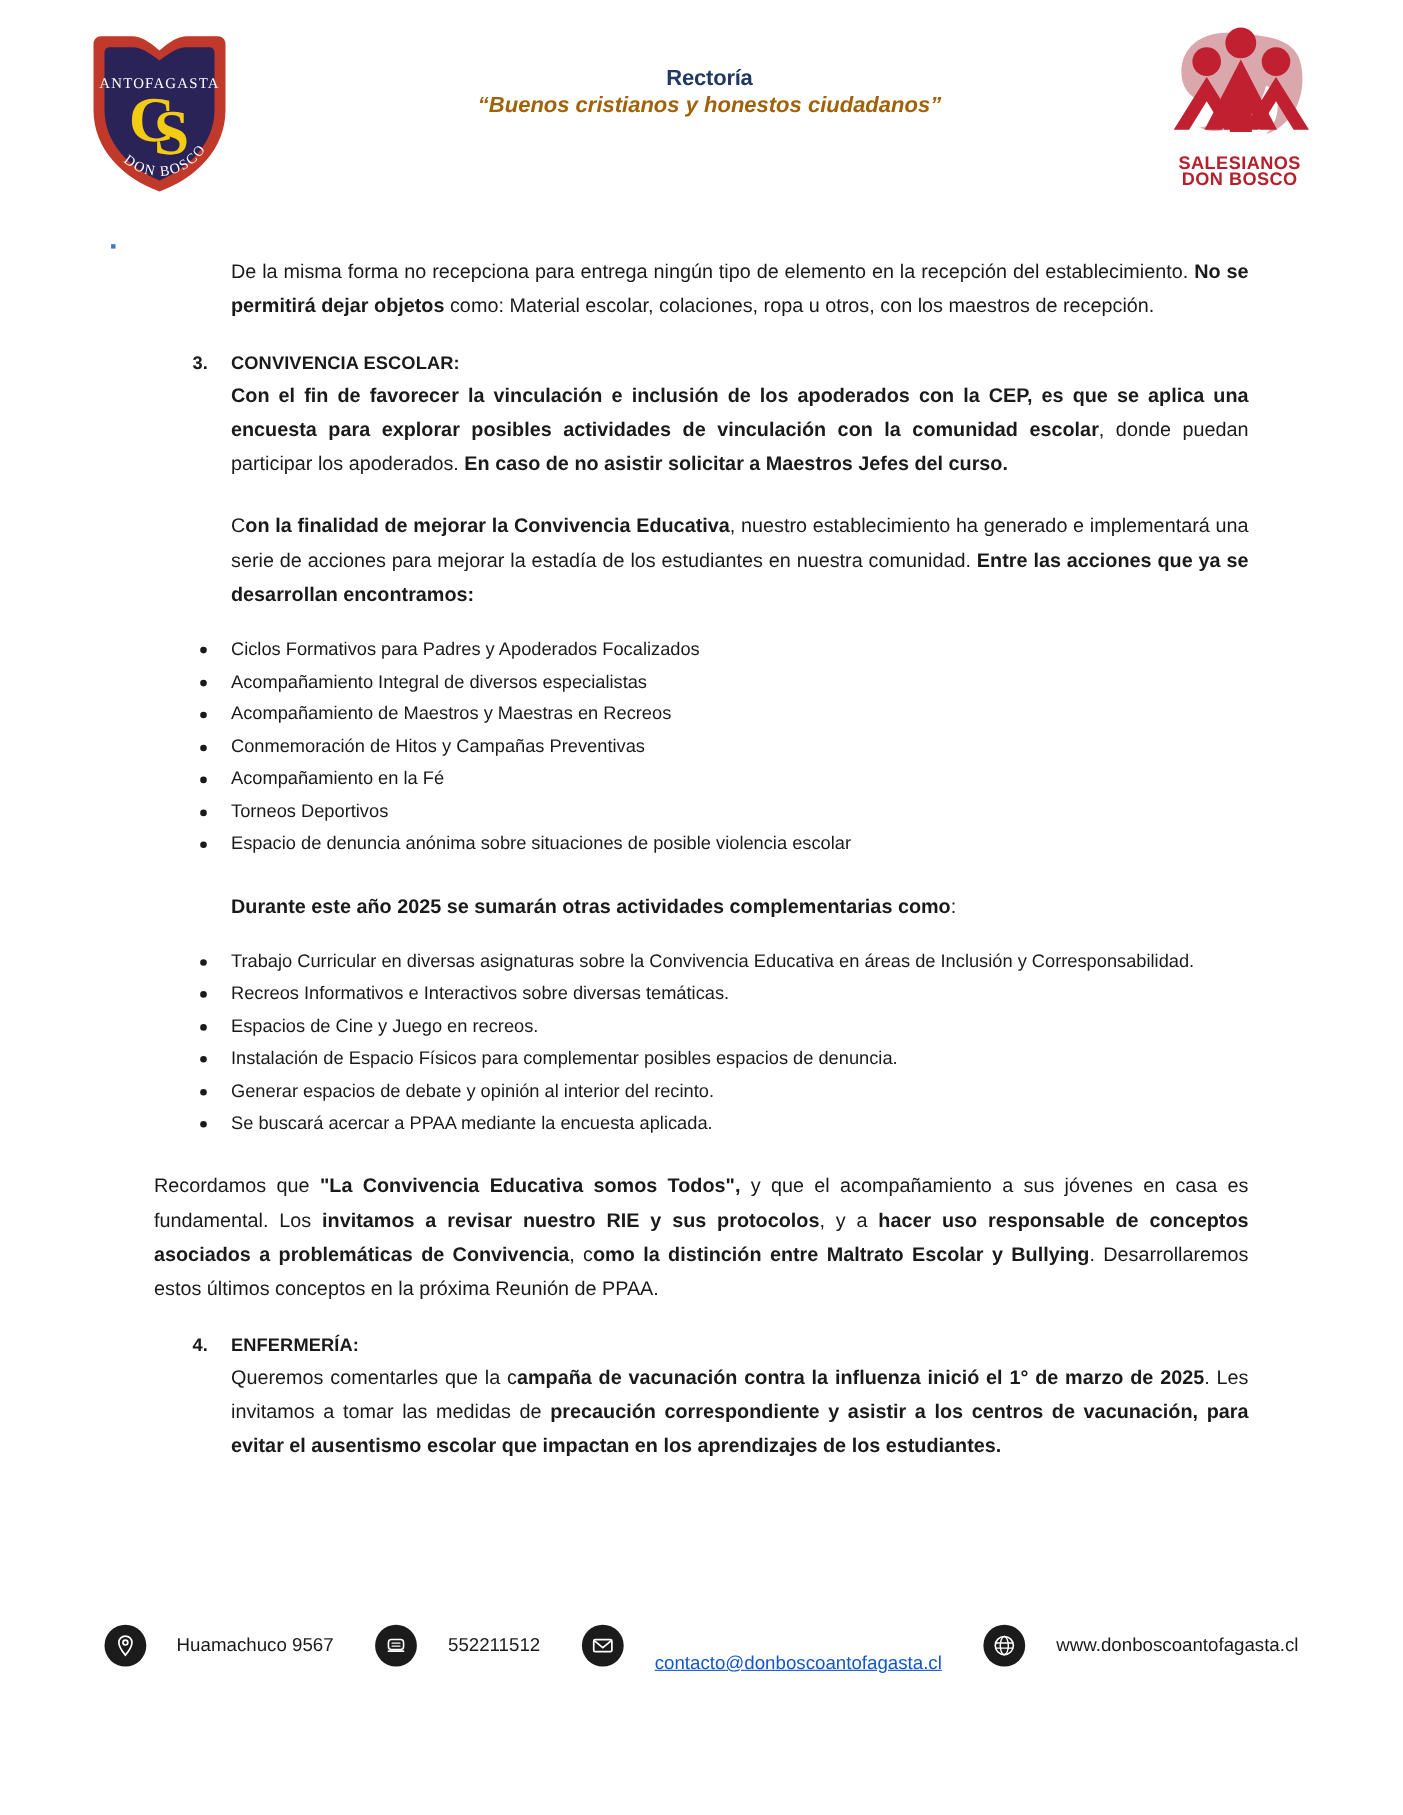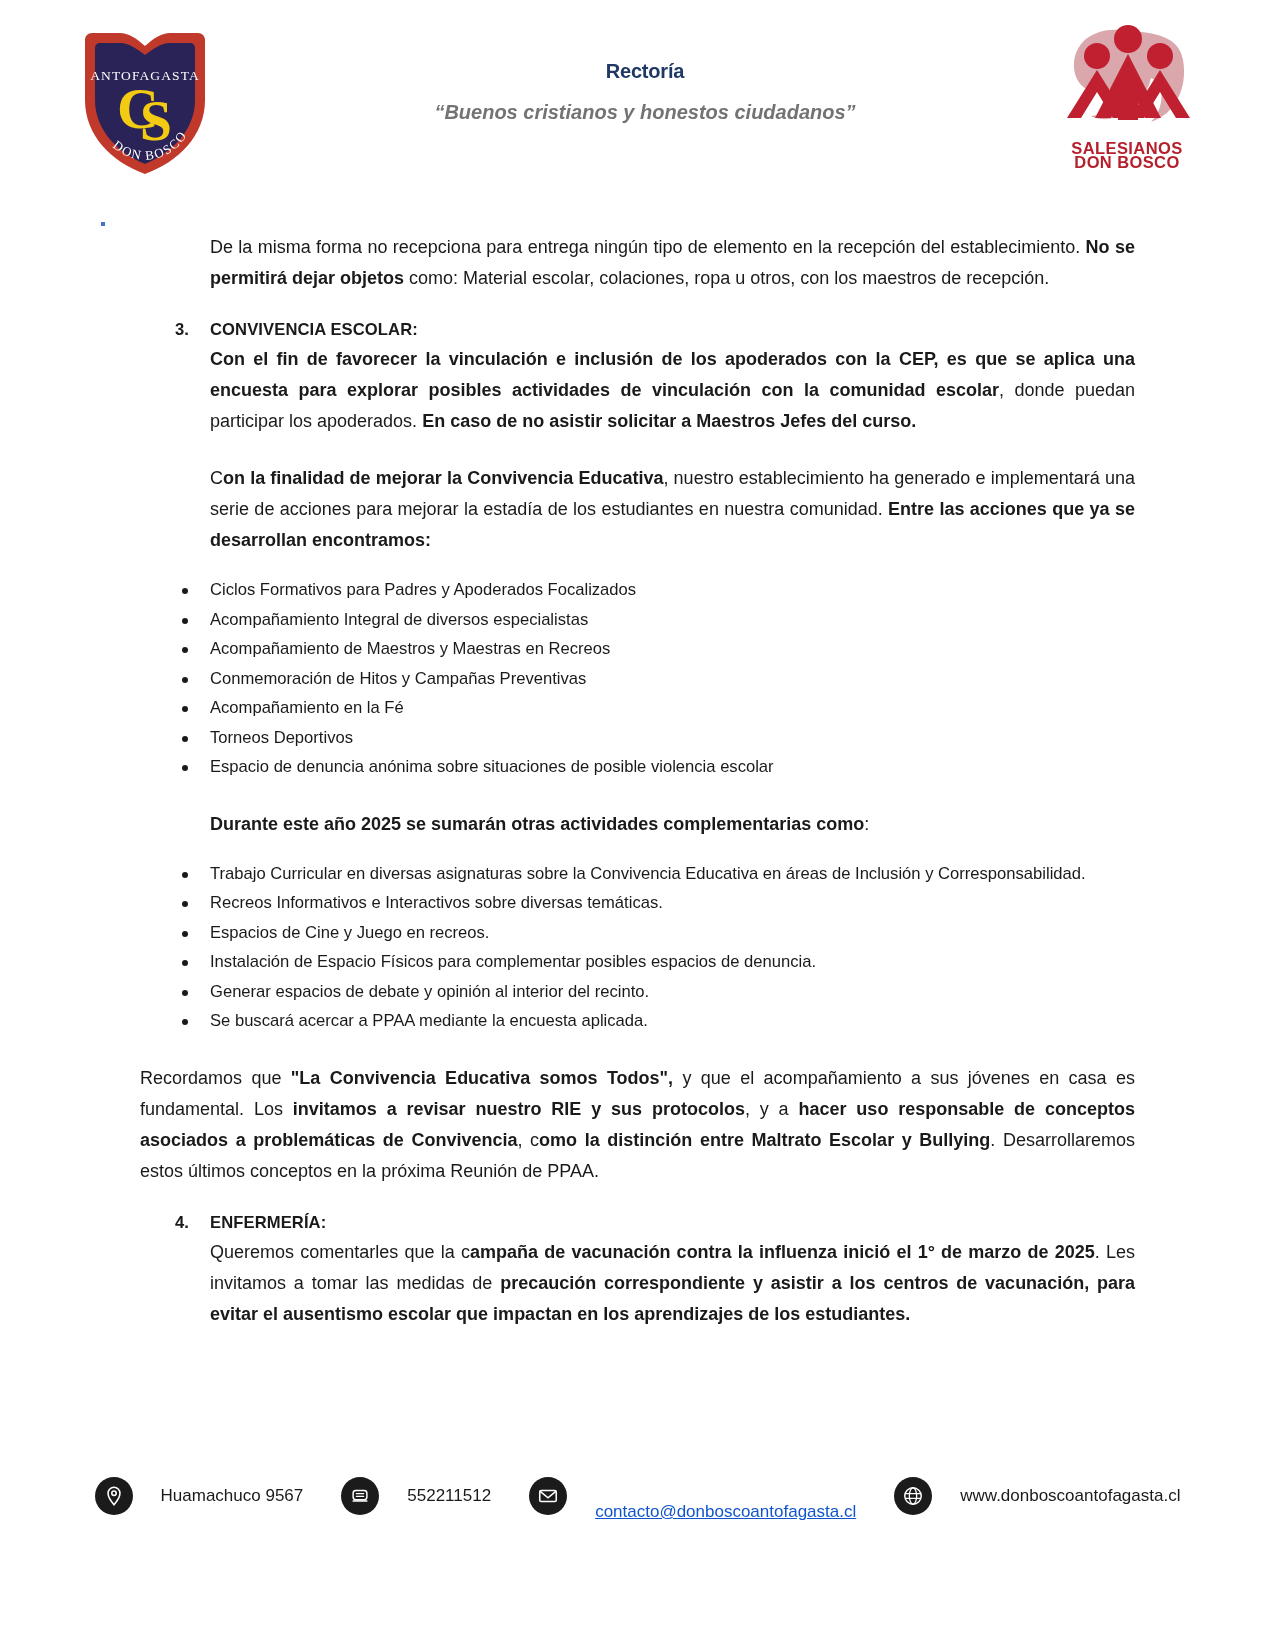--- a/index.html
+++ b/index.html
@@ -43,26 +43,26 @@
   }
   .colegio {
     color: #111111;
     font-size: 23px;
     font-weight: bold;
     line-height: 1.25;
     margin-top: 4px;
     letter-spacing: -0.3px;
   }
   .lema {
-    color: #737373;
+    color: #a16207;
     font-size: 20px;
     font-style: italic;
     font-weight: bold;
     line-height: 1.3;
-    margin-top: 16px;
+    margin-top: 0;
   }
   .salesianos-wrap {
     position: absolute;
     right: 68px;
     top: 22px;
     width: 160px;
     height: 160px;
     text-align: center;
   }
   .salesianos-text {

